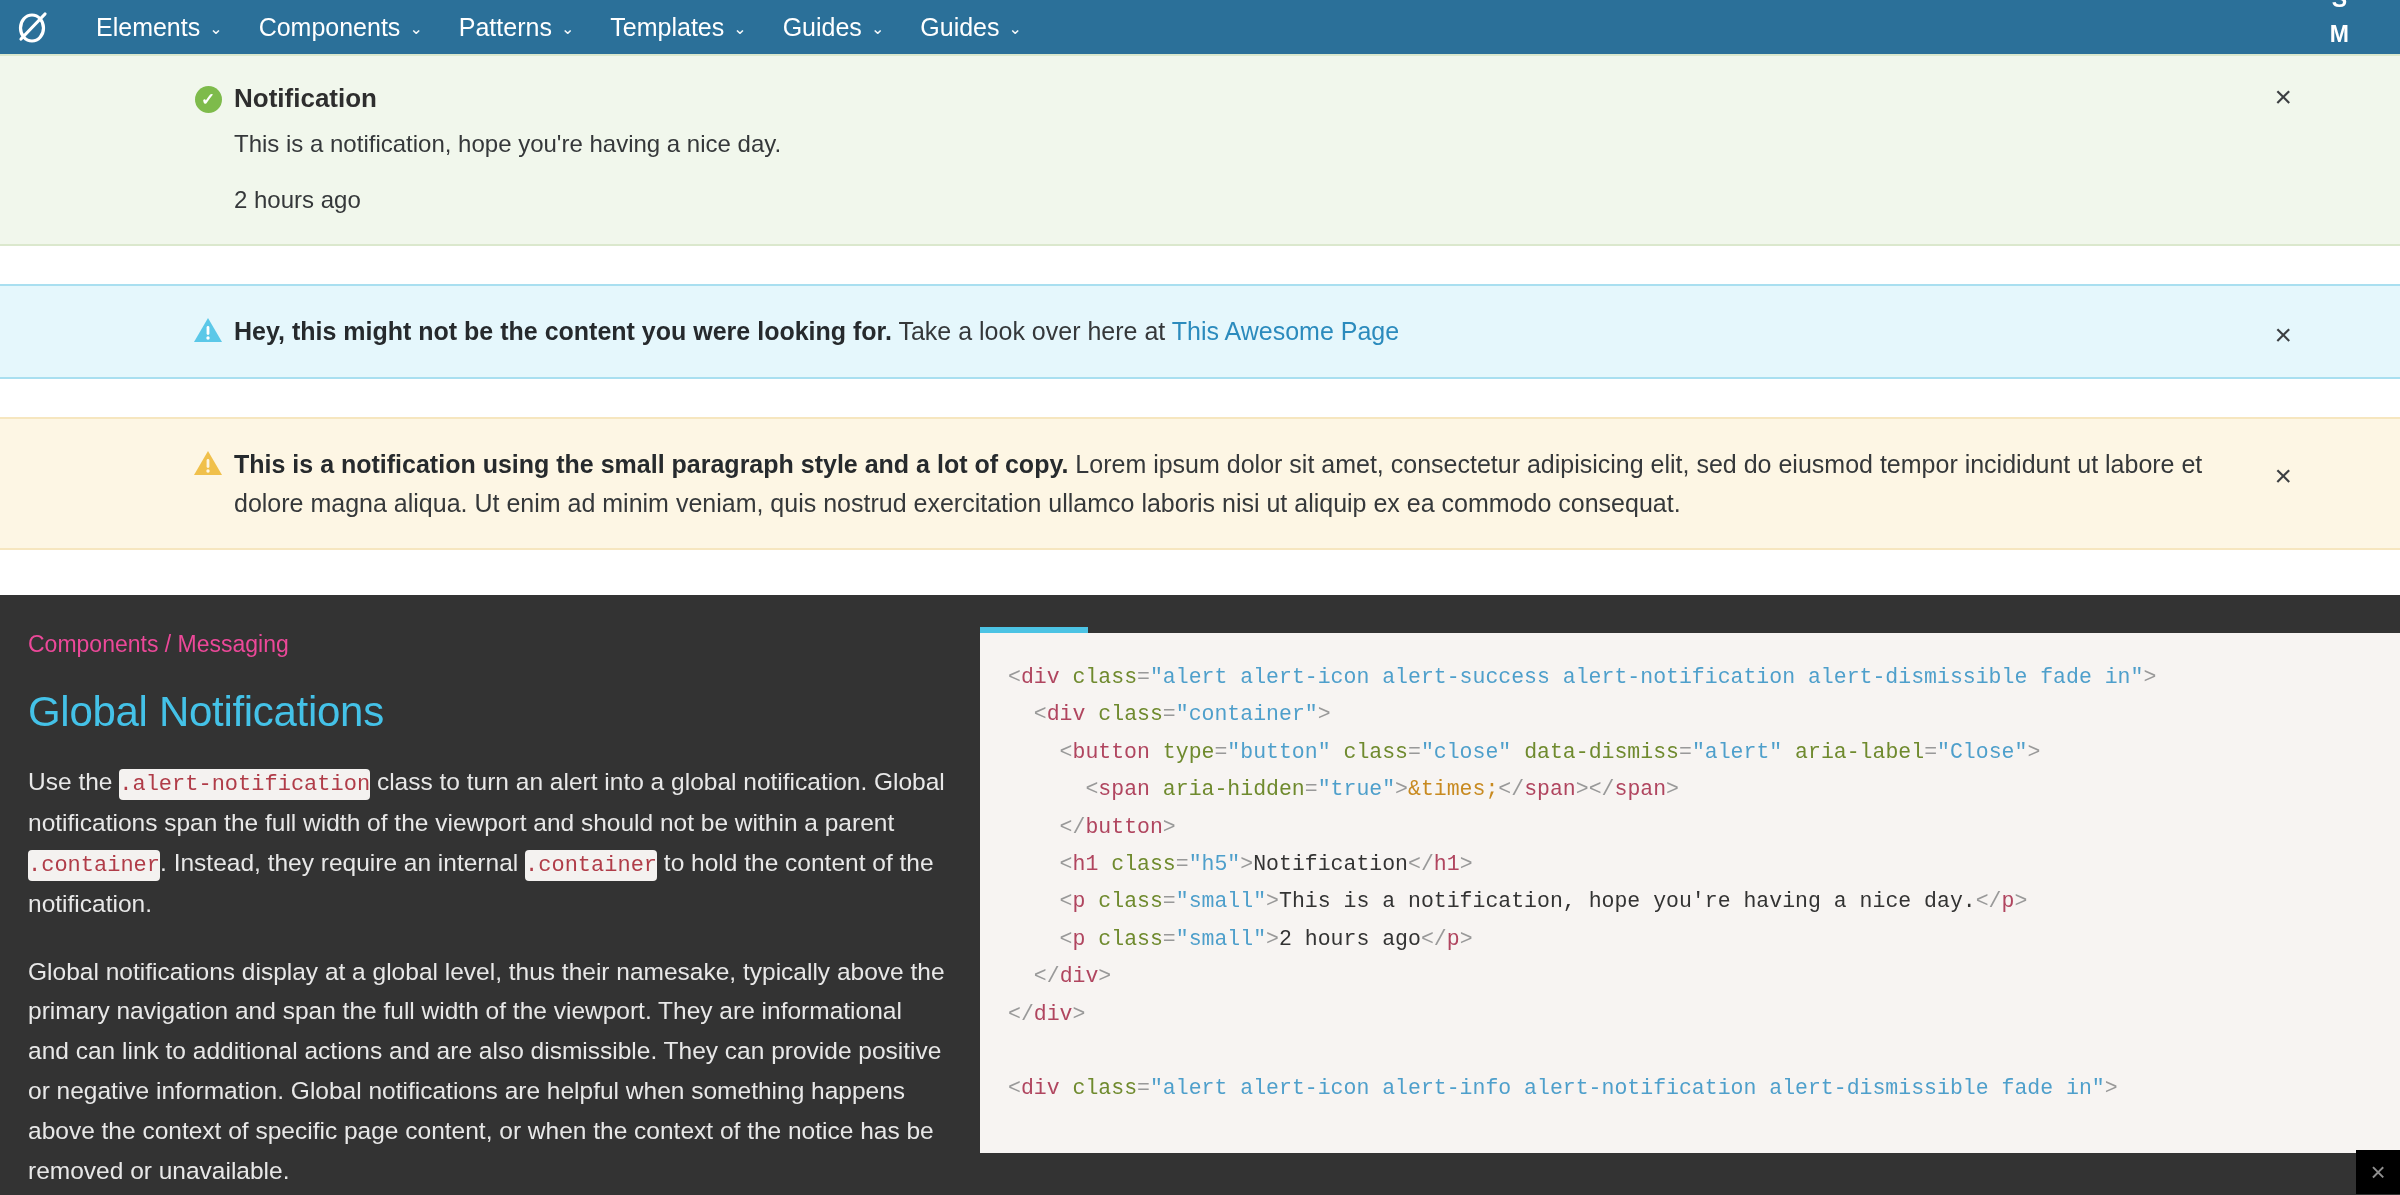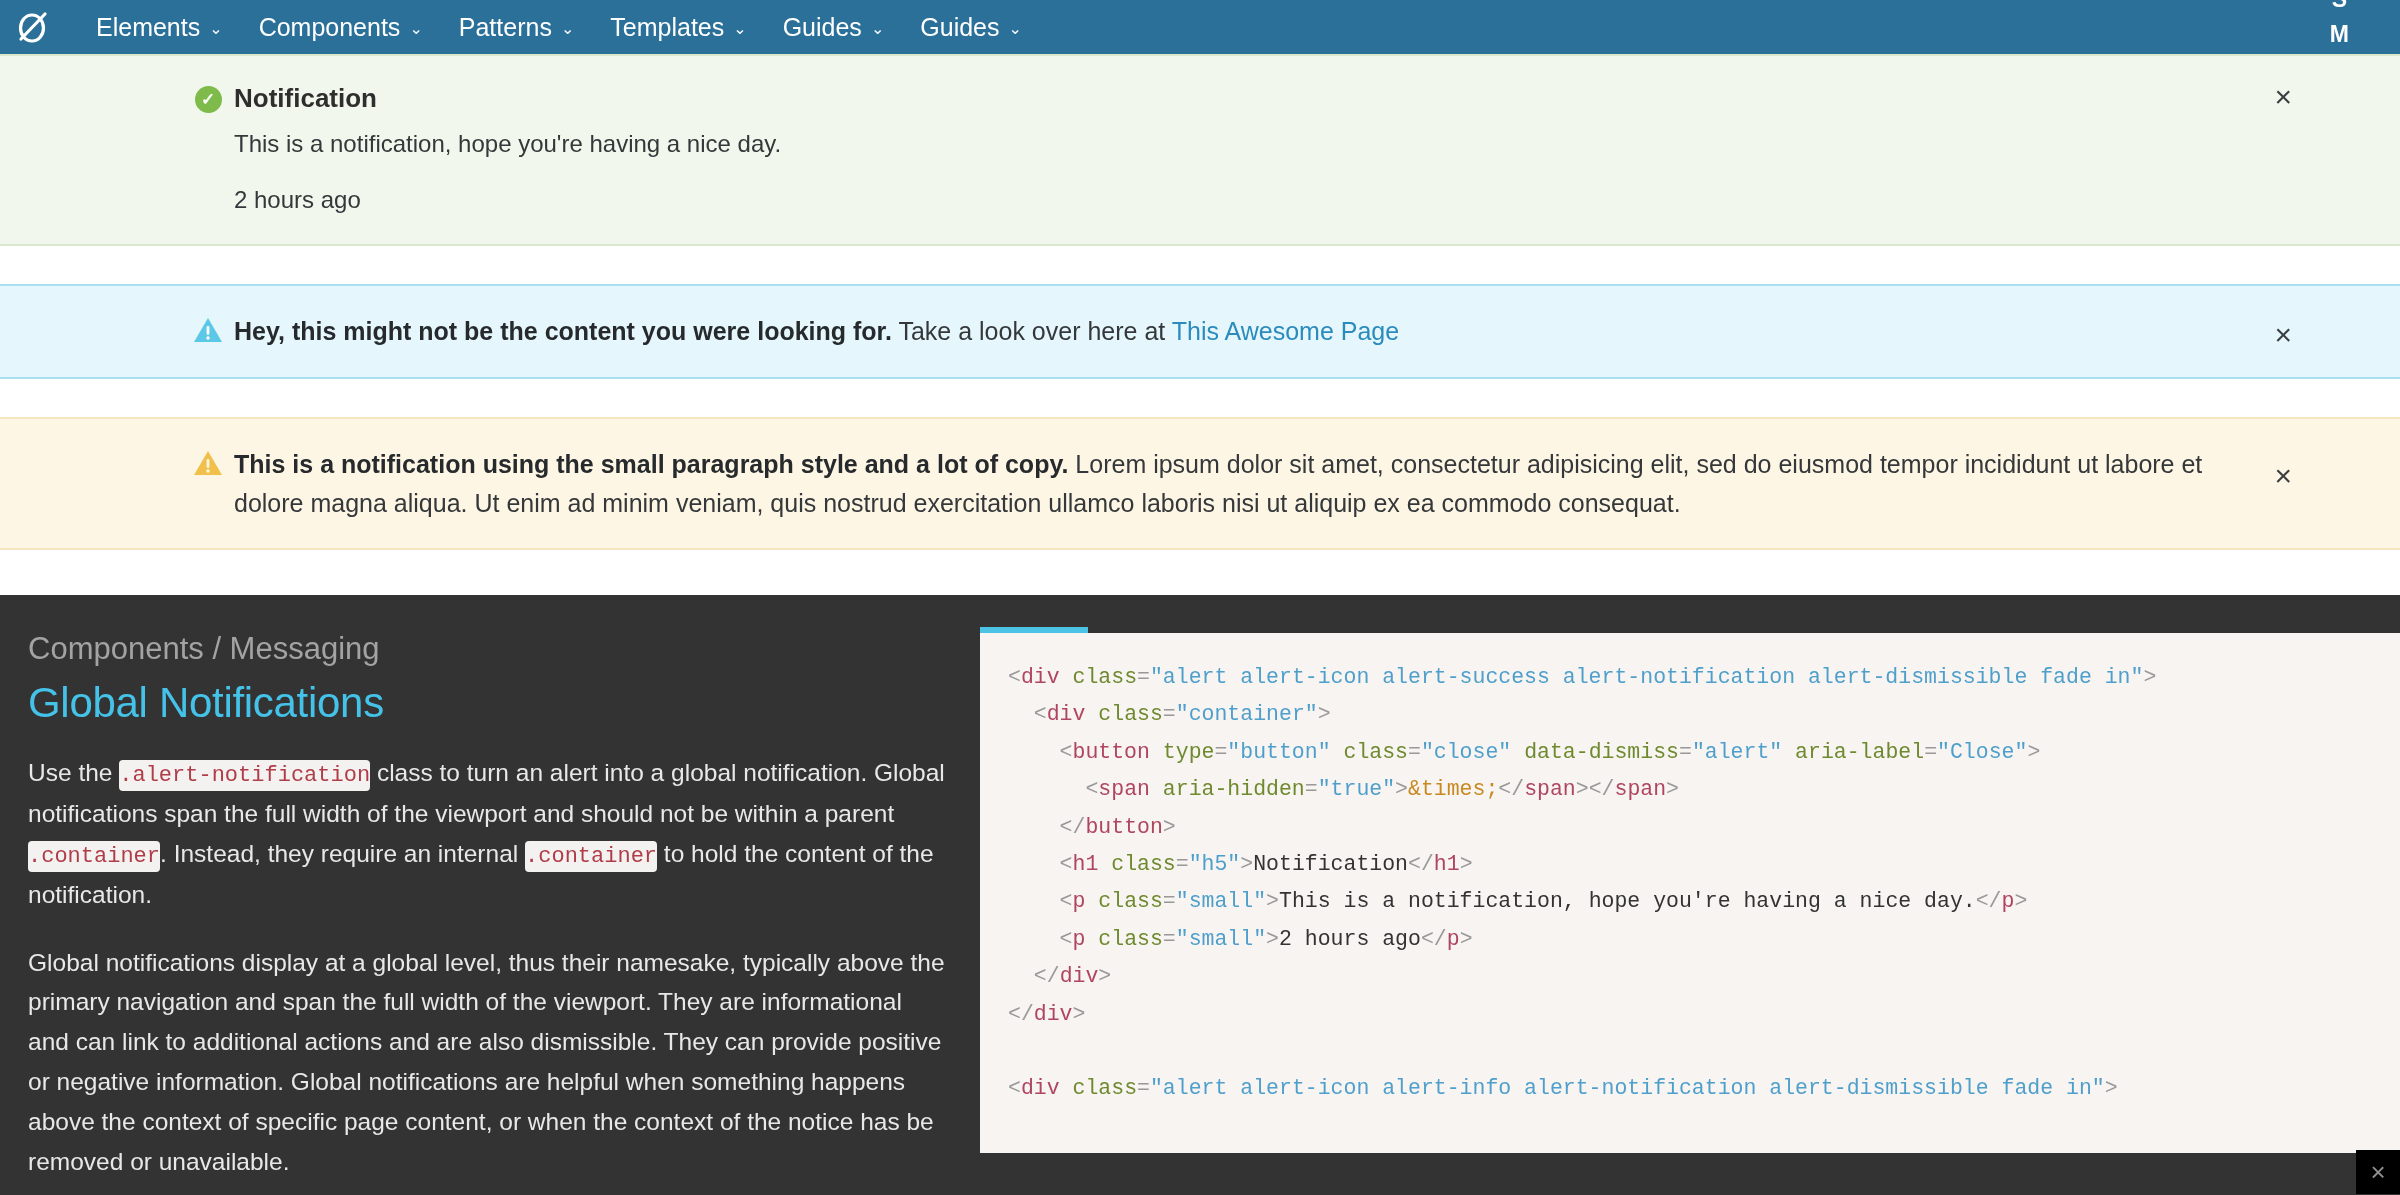--- a/index.html
+++ b/index.html
@@ -87,21 +87,21 @@
     justify-content: center; color: #fff; font-size: 17px; font-weight: bold;
   }
 
   
   .docpanel {
     position: absolute; left: 0; top: 595px;
     width: 2400px; height: 600px; background: #333333;
     display: flex;
   }
   .doc-left { width: 980px; flex: 0 0 980px; padding: 36px 32px 0 28px; }
-  .breadcrumb { color: #a3a3a3; font-size: 31px; margin-bottom: 12px; }
+  .breadcrumb { color: #ec4899; font-size: 23px; margin-bottom: 30px; }
   .doc-title {
     color: #44c2e8; font-size: 42px; font-weight: normal;
     margin-bottom: 26px; letter-spacing: -0.3px;
   }
   .doc-p {
     color: #e8e8e8; font-size: 24.5px; line-height: 1.63;
     margin-bottom: 28px;
   }
   code.chip {
     background: #f4f2f0; color: #b03c48;

